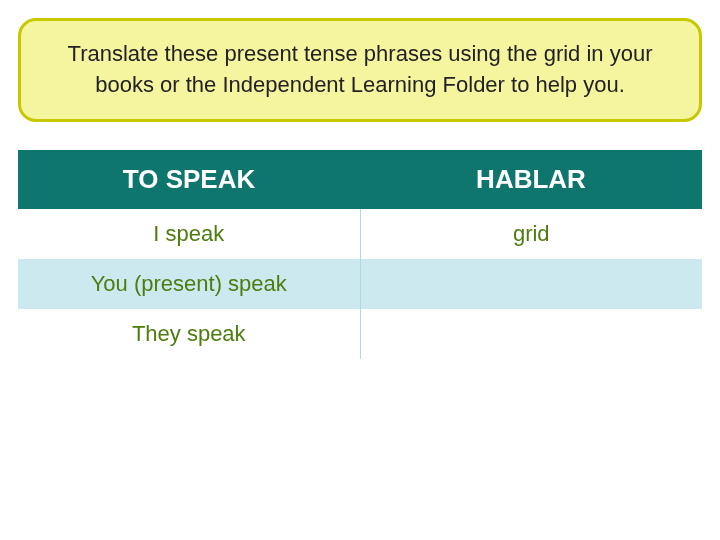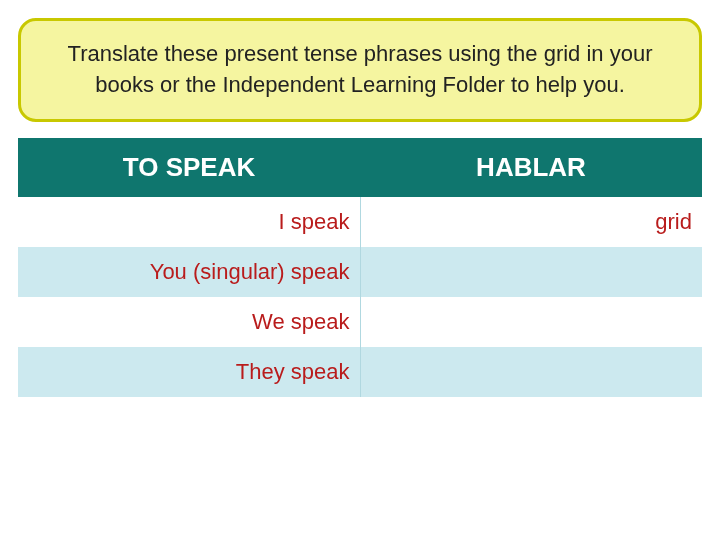--- a/index.html
+++ b/index.html
@@ -23,21 +23,21 @@
     .instruction-box {
       background: #f5f5a0;
       border: 3px solid #c8c800;
       border-radius: 18px;
       padding: 18px 24px;
       text-align: center;
       font-size: 22px;
       color: #222;
       line-height: 1.4;
       width: 100%;
-      margin-bottom: 16px;
+      margin-bottom: 28px;
     }
 
     .table-container {
       width: 100%;
       flex: 1;
       border-collapse: collapse;
       overflow: hidden;
     }
 
     table {
@@ -61,23 +61,23 @@
     tbody tr:nth-child(odd) {
       background: #ffffff;
     }
 
     tbody tr:nth-child(even) {
       background: #cce9ef;
     }
 
     tbody td {
       font-size: 22px;
-      text-align: right;
+      text-align: center;
       padding: 12px 10px;
-      color: #b91c1c;
+      color: #4d7c0f;
     }
 
     tbody td:first-child {
       border-right: 1px solid #b0d8e0;
     }
   </style>
 </head>
 <body>
 
 <div class="instruction-box">
@@ -91,25 +91,21 @@
         <th>TO SPEAK</th>
         <th>HABLAR</th>
       </tr>
     </thead>
     <tbody id="table-body">
     <tr>
           <td>I speak</td>
           <td>grid</td>
         </tr>
         <tr>
-          <td>You (singular) speak</td>
-          <td></td>
-        </tr>
-        <tr>
-          <td>We speak</td>
+          <td>You (present) speak</td>
           <td></td>
         </tr>
         <tr>
           <td>They speak</td>
           <td></td>
         </tr>
       </tbody>
   </table>
 </div>
 

